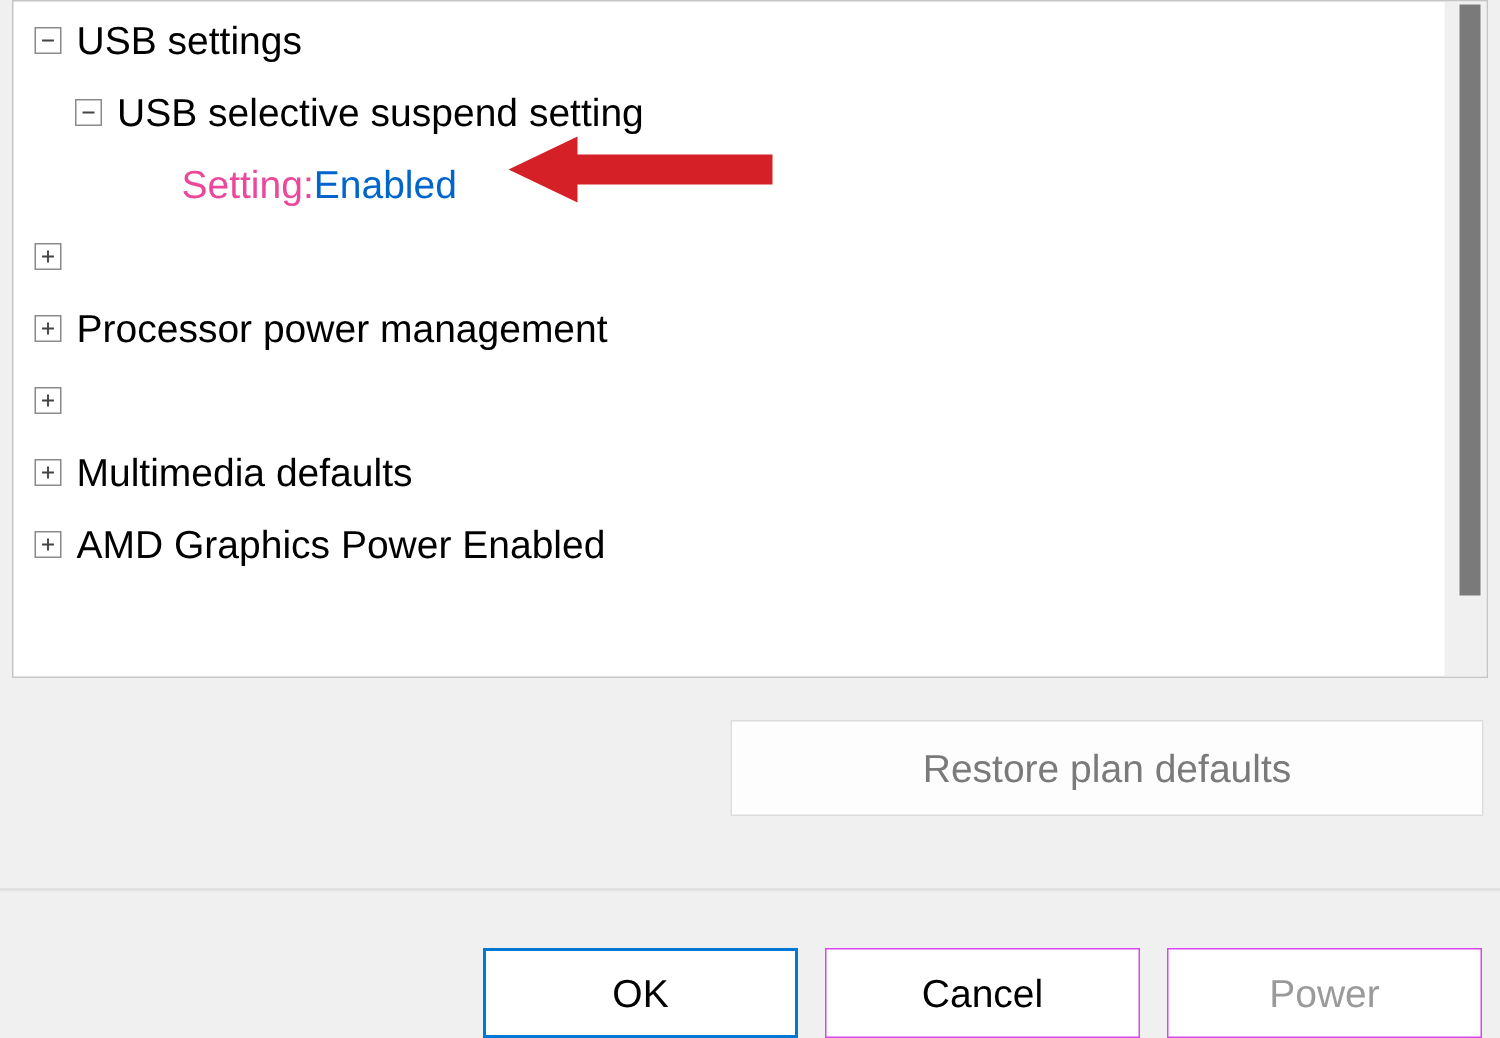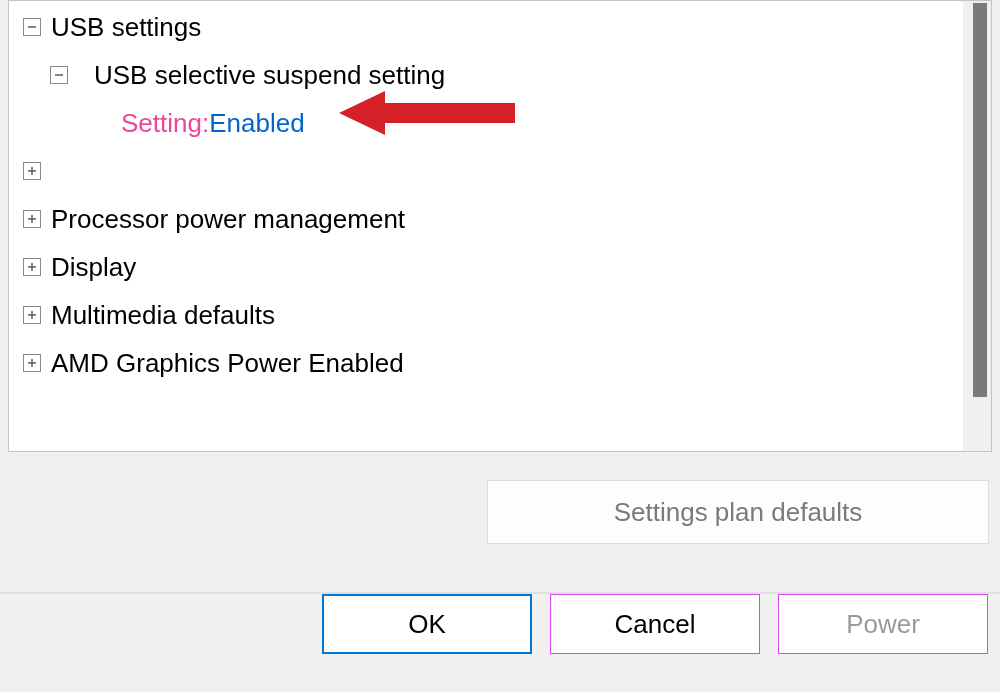--- a/index.html
+++ b/index.html
@@ -48,21 +48,20 @@
       flex-shrink: 0;
       cursor: pointer;
       background: #ffffff;
     }
     .expander svg {
       width: 12px;
       height: 12px;
     }
     .level-1 {
       margin-left: 27px;
-      gap: 16px;
     }
     .level-2 {
       margin-left: 62px;
     }
     .setting-label {
       color: #ec4899;
       margin-left: 36px;
     }
     .setting-value {
       color: #0066cc;
@@ -107,21 +106,21 @@
     }
     .bottom-bar {
       position: absolute;
       left: 0;
       bottom: 0;
       width: 100%;
       height: 100px;
       background: #f0f0f0;
       border-top: 2px solid #e0e0e0;
       display: flex;
-      align-items: flex-start;
+      align-items: flex-end;
       justify-content: flex-end;
       padding-right: 12px;
       gap: 18px;
     }
     .btn {
       width: 210px;
       height: 60px;
       background: #ffffff;
       border: 1px solid #d946ef;
       font-size: 26px;
@@ -185,21 +184,20 @@
       <span>Processor power management</span>
     </div>
 
     <div class="tree-row">
       <span class="expander">
         <svg viewBox="0 0 12 12">
             <line x1="2" y1="6" x2="10" y2="6" stroke="#444" stroke-width="1.3"></line>
             <line x1="6" y1="2" x2="6" y2="10" stroke="#444" stroke-width="1.3"></line>
           </svg>
       </span>
-      <span>Display</span>
     </div>
 
     <div class="tree-row">
       <span class="expander">
         <svg viewBox="0 0 12 12">
             <line x1="2" y1="6" x2="10" y2="6" stroke="#444" stroke-width="1.3"></line>
             <line x1="6" y1="2" x2="6" y2="10" stroke="#444" stroke-width="1.3"></line>
           </svg>
       </span>
       <span>Multimedia defaults</span>
@@ -221,19 +219,19 @@
     <div class="scrollbar-thumb"></div>
   </div>
 
   <div class="arrow-annotation">
     <svg viewBox="0 0 180 56" width="180" height="56">
       <polygon points="0,28 46,6 46,18 176,18 176,38 46,38 46,50" fill="#d62027"></polygon>
     </svg>
   </div>
 </div>
 
-<button class="restore-button">Settings plan defaults</button>
+<button class="restore-button">Restore plan defaults</button>
 
 <div class="bottom-bar">
   <button class="btn btn-primary">OK</button>
   <button class="btn">Cancel</button>
   <button class="btn btn-disabled">Power</button>
 </div>
 
 </body></html>

